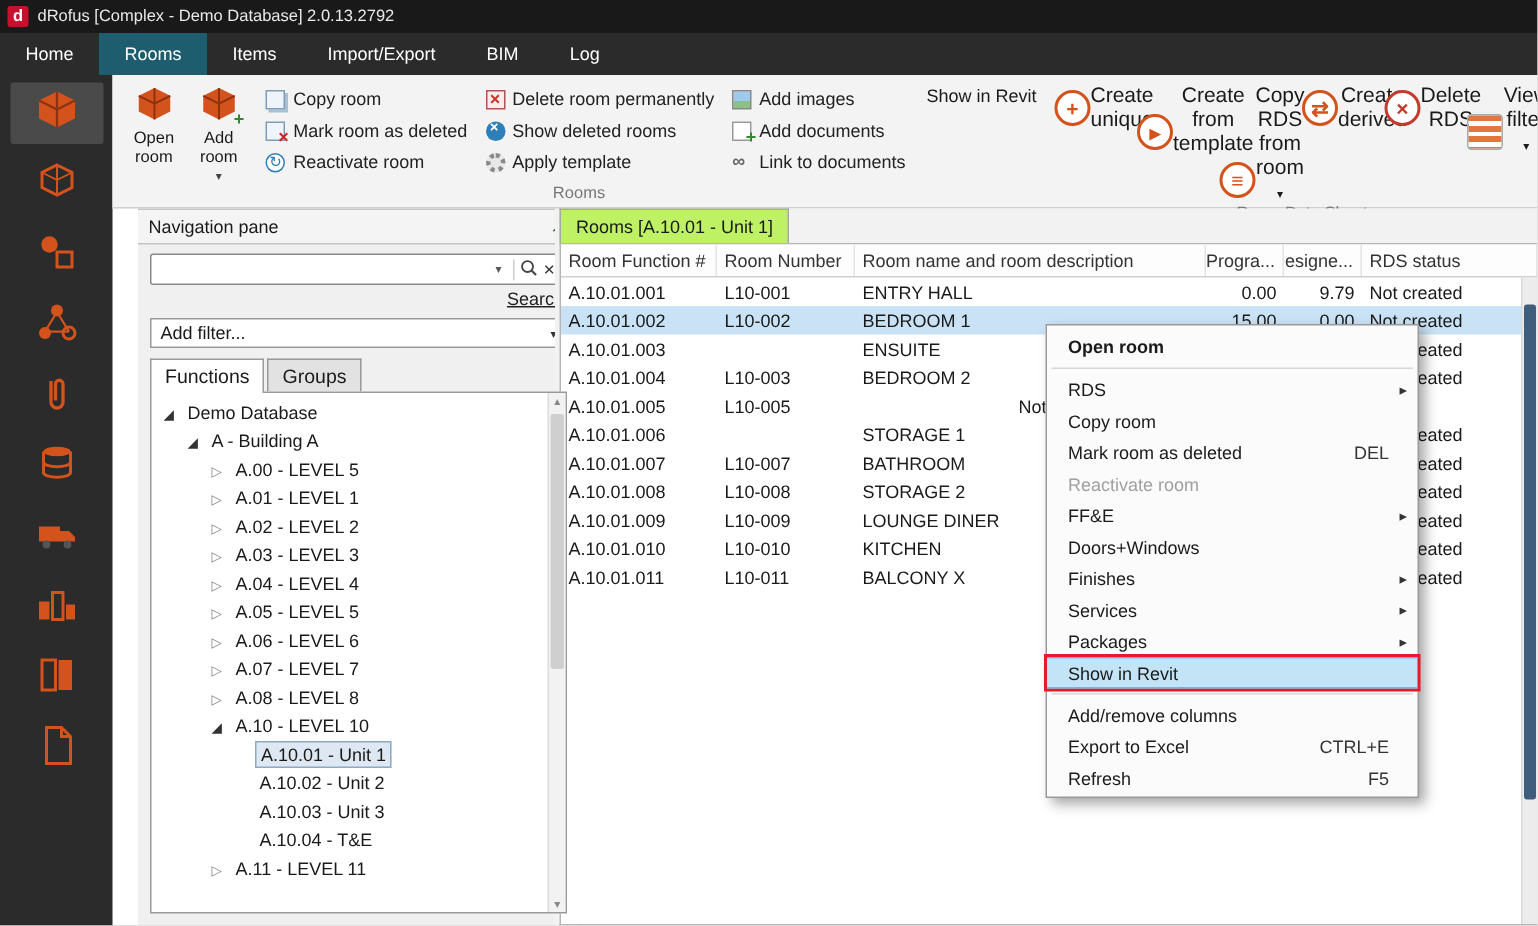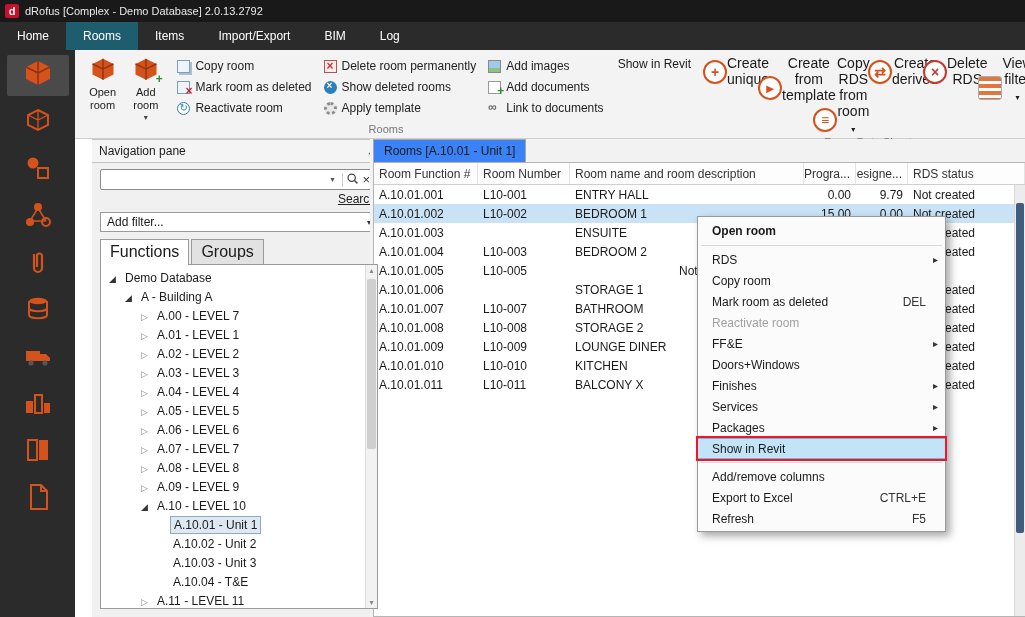--- a/index.html
+++ b/index.html
@@ -70,37 +70,37 @@
   .search-box{height:21px;background:#fff;border:1px solid #8a8a8a;border-radius:2px;display:flex;align-items:center;padding:0 4px}
   .search-box input{flex:1;border:none;outline:none;font:inherit;min-width:0;background:transparent}
   .combo-arrow{color:#555;font-size:8px;padding:0 5px}
   .sb-div{width:1px;height:14px;background:#ccc;margin:0 3px}
   .clear-x{padding:0 3px;font-size:13px;color:#333;line-height:1}
   .search-link-row{text-align:right;padding:2px 10px 2px}
   .search-link-row a{color:#222;text-decoration:underline;cursor:pointer}
   .add-filter{margin:4px 8px 0;background:#fff;border:1px solid #9a9a9a;height:20px;display:flex;align-items:center;justify-content:space-between;padding:0 6px}
   .dd{font-size:8px;color:#333}
   .nav-tabs{display:flex;padding:7px 8px 0;gap:2px}
-  .nav-tab{padding:3px 9px;background:#e2e2e2;border:1px solid #9a9a9a;border-bottom:none;font-size:16px}
+  .nav-tab{padding:3px 9px;background:#e2e2e2;border:1px solid #9a9a9a;border-bottom:none;font-size:13px}
   .nav-tab.active{background:#fff;margin-bottom:-1px;z-index:2;position:relative}
   .tree-wrap{flex:1;margin:0 8px 8px;background:#fff;border:1px solid #9a9a9a;position:relative;overflow:hidden;padding:3px 0;z-index:1}
   .tree-item{height:19px;display:flex;align-items:center;padding-left:calc(8px + var(--lvl,0)*16px);white-space:nowrap}
   .expander{width:13px;flex:0 0 13px}
   .exp-expanded>.expander::before{content:"◢";color:#333;font-size:9px}
   .exp-collapsed>.expander::before{content:"▷";color:#888;font-size:9px}
   .tree-label{padding:1px 3px}
   .tree-item.selected .tree-label{background:#dde8f2;border:1px solid #8fa9c2}
   .tree-sb{position:absolute;top:0;right:0;bottom:0;width:12px;background:#f2f2f2;border-left:1px solid #ddd}
   .tree-sb .arr{position:absolute;left:0;right:0;text-align:center;font-size:8px;color:#888}
   .tree-sb .thumb{position:absolute;left:1px;right:1px;top:14px;height:170px;background:#cfcfcf;border-radius:2px}
 
   
   .main{position:absolute;left:370px;top:139px;right:0;bottom:0;background:#f2f2f2}
   .doc-tabstrip{height:23px;display:flex;padding-left:3px}
-  .doc-tab{background:#3b82f6;border:1px solid #a8a8a8;border-bottom:none;padding:4px 10px 0;font-size:12px}
+  .doc-tab{background:#bef264;border:1px solid #a8a8a8;border-bottom:none;padding:4px 10px 0;font-size:12px}
   .grid{position:absolute;left:3px;right:0;top:23px;bottom:0;background:#fff;border:1px solid #b5b5b5;border-right:none}
   .grid-header{height:22px;display:flex;border-bottom:1px solid #cfcfcf;background:#fdfdfd}
   .col-h{display:flex;align-items:center;padding:0 5px;color:#333;border-right:1px solid #e3e3e3;overflow:hidden;white-space:nowrap}
   .grid-header .col-h:nth-child(1){width:104px}
   .grid-header .col-h:nth-child(2){width:92px}
   .grid-header .col-h:nth-child(3){width:234px}
   .grid-header .col-h:nth-child(4){width:52px;justify-content:flex-end}
   .grid-header .col-h:nth-child(5){width:52px;justify-content:flex-end}
   .grid-header .col-h:nth-child(6){flex:1}
   .grid-row{height:19px;display:flex;align-items:center}
@@ -351,21 +351,21 @@
       <div class="tree-item exp-expanded" style="--lvl: 0;">
           <span class="expander"></span>
           <span class="tree-label">Demo Database</span>
         </div>
         <div class="tree-item exp-expanded" style="--lvl: 1;">
           <span class="expander"></span>
           <span class="tree-label">A - Building A</span>
         </div>
         <div class="tree-item exp-collapsed" style="--lvl: 2;">
           <span class="expander"></span>
-          <span class="tree-label">A.00 - LEVEL 7</span>
+          <span class="tree-label">A.00 - LEVEL 5</span>
         </div>
         <div class="tree-item exp-collapsed" style="--lvl: 2;">
           <span class="expander"></span>
           <span class="tree-label">A.01 - LEVEL 1</span>
         </div>
         <div class="tree-item exp-collapsed" style="--lvl: 2;">
           <span class="expander"></span>
           <span class="tree-label">A.02 - LEVEL 2</span>
         </div>
         <div class="tree-item exp-collapsed" style="--lvl: 2;">
@@ -384,24 +384,20 @@
           <span class="expander"></span>
           <span class="tree-label">A.06 - LEVEL 6</span>
         </div>
         <div class="tree-item exp-collapsed" style="--lvl: 2;">
           <span class="expander"></span>
           <span class="tree-label">A.07 - LEVEL 7</span>
         </div>
         <div class="tree-item exp-collapsed" style="--lvl: 2;">
           <span class="expander"></span>
           <span class="tree-label">A.08 - LEVEL 8</span>
-        </div>
-        <div class="tree-item exp-collapsed" style="--lvl: 2;">
-          <span class="expander"></span>
-          <span class="tree-label">A.09 - LEVEL 9</span>
         </div>
         <div class="tree-item exp-expanded" style="--lvl: 2;">
           <span class="expander"></span>
           <span class="tree-label">A.10 - LEVEL 10</span>
         </div>
         <div class="tree-item selected" style="--lvl: 3;">
           <span class="expander"></span>
           <span class="tree-label">A.10.01 - Unit 1</span>
         </div>
         <div class="tree-item" style="--lvl: 3;">

